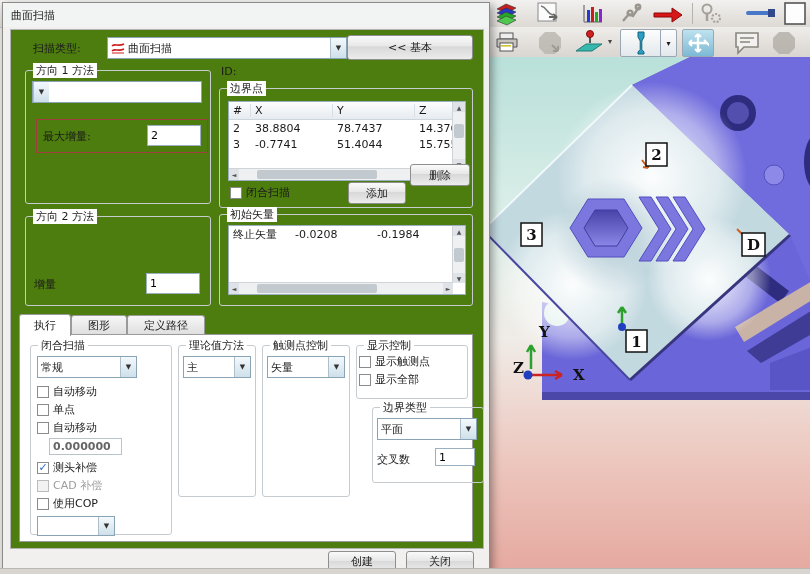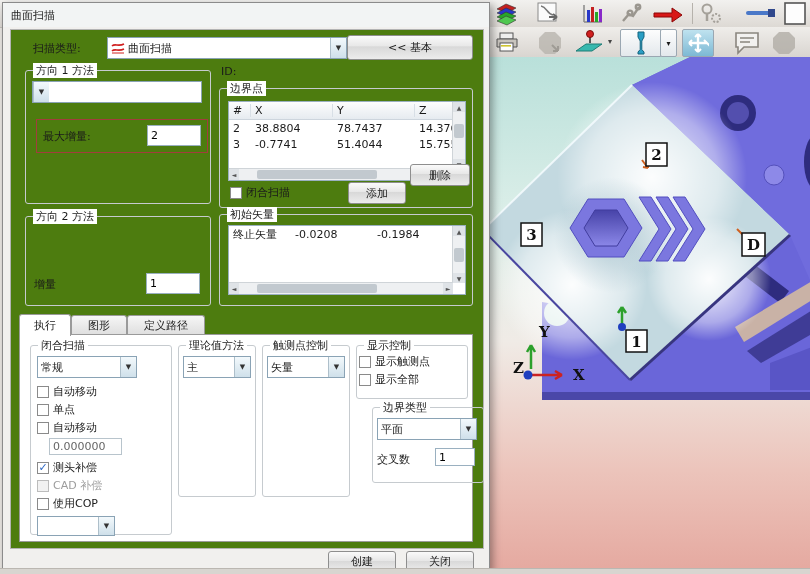--- a/index.html
+++ b/index.html
@@ -448,21 +448,21 @@
               <span>自动移动</span>
             </div>
           <div class="cbrow" style="left:6px;top:56px">
             <span class="cb"></span>
               <span>单点</span>
             </div>
           <div class="cbrow" style="left:6px;top:74px">
             <span class="cb"></span>
               <span>自动移动</span>
             </div>
-          <input class="inp" style="left: 18px; top: 92px; width: 73px; height: 17px; color: rgb(102, 102, 102); border-color: rgb(184, 196, 204);" value="0.000000">
+          <input class="inp" style="left: 18px; top: 92px; width: 73px; height: 17px; color: rgb(102, 102, 102); border-color: rgb(184, 196, 204); font-weight: bold;" value="0.000000">
           <div class="cbrow" style="left:6px;top:114px">
             <span class="cb on"></span>
               <span>测头补偿</span>
             </div>
           <div class="cbrow dis" style="left:6px;top:132px">
             <span class="cb"></span>
               <span>CAD 补偿</span>
             </div>
           <div class="cbrow" style="left:6px;top:150px">
             <span class="cb"></span>

